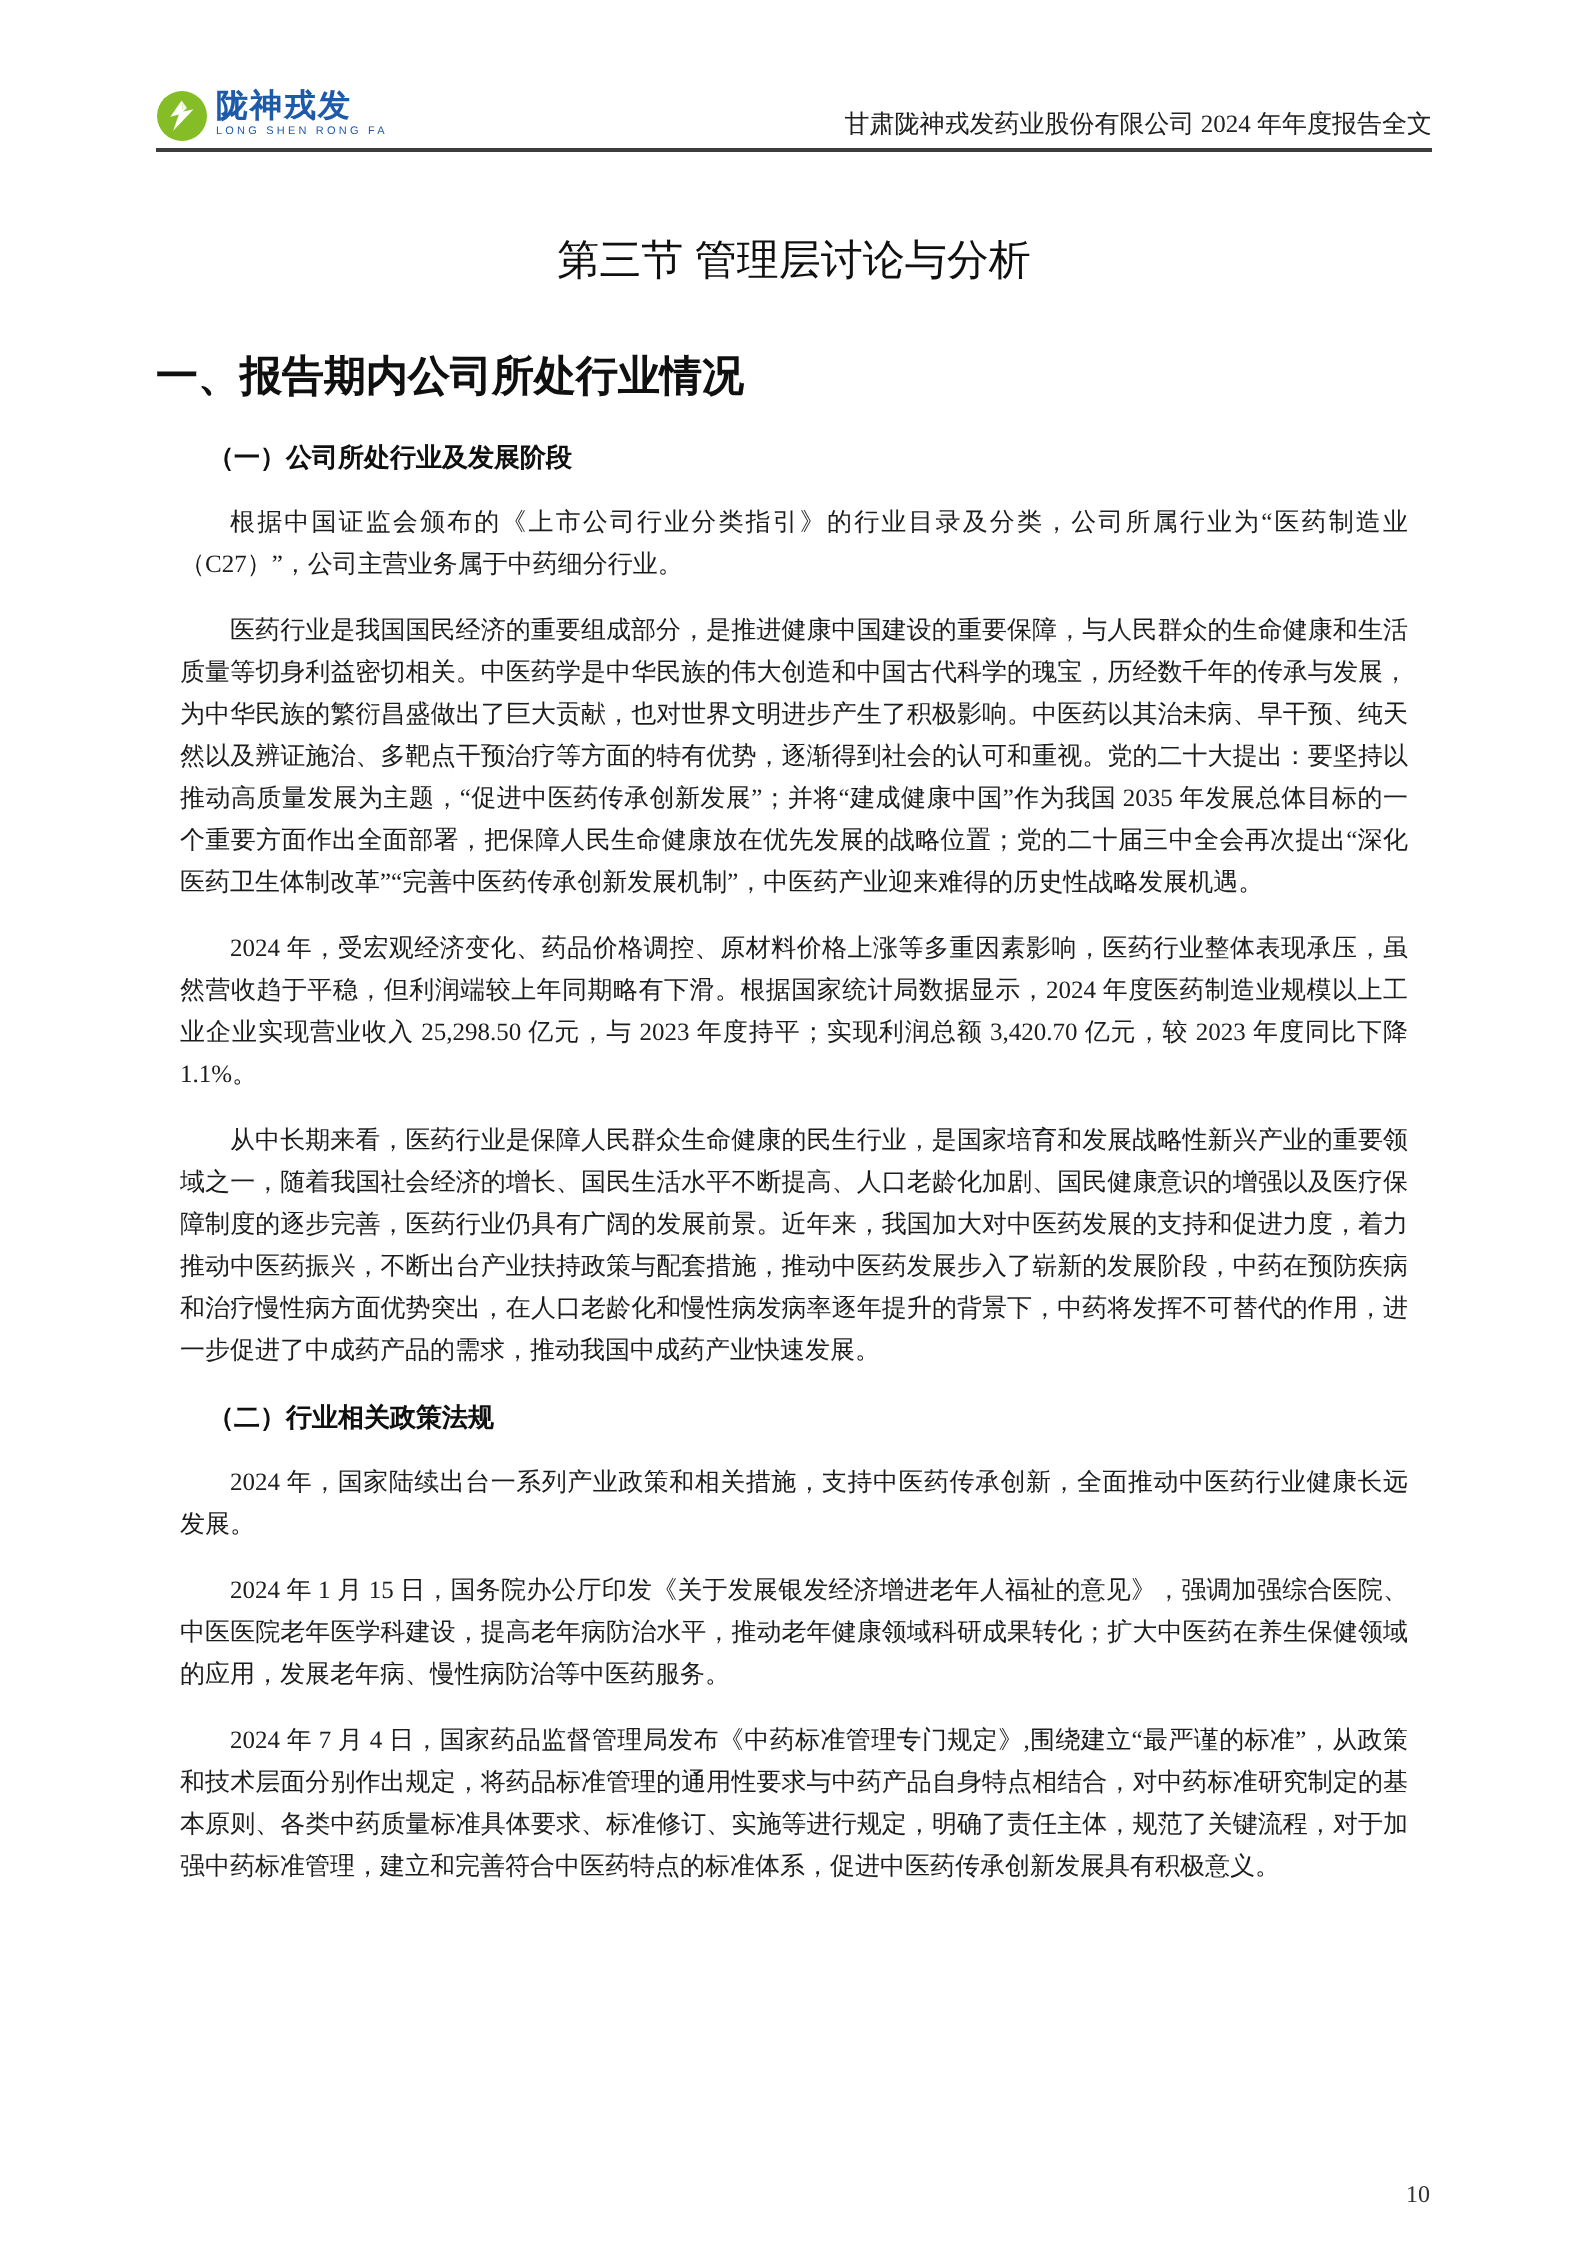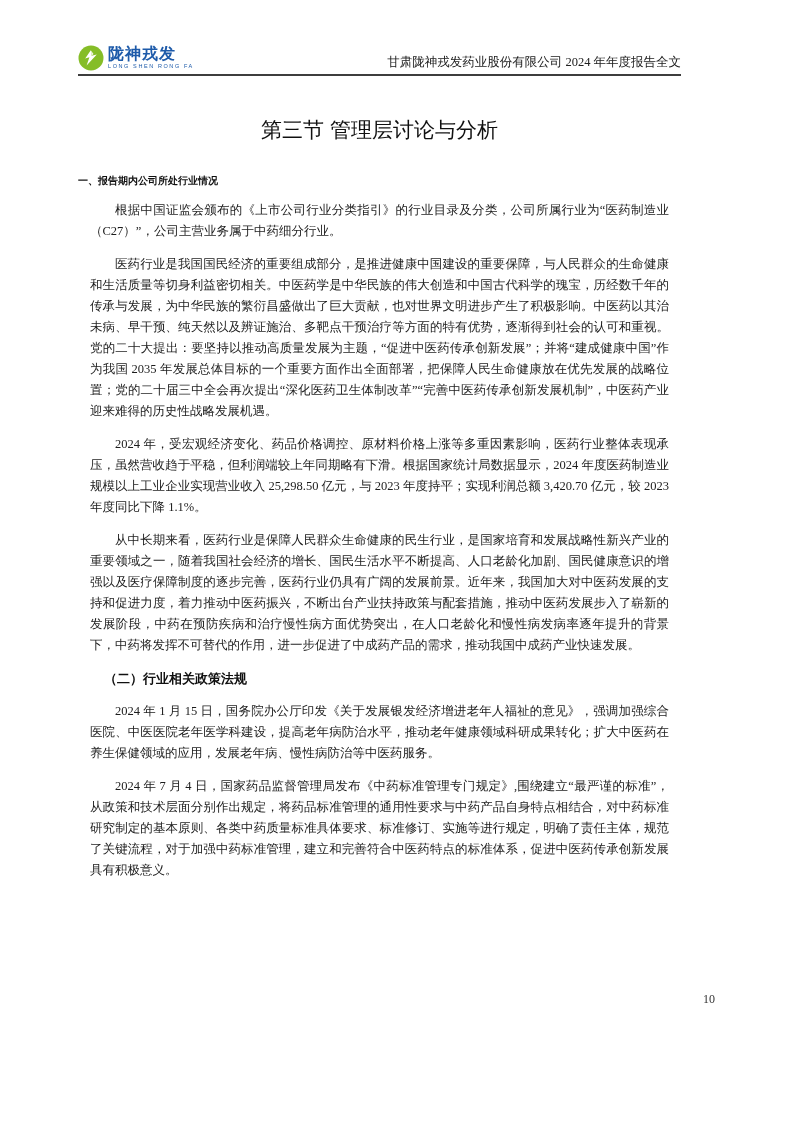--- a/index.html
+++ b/index.html
@@ -3,21 +3,21 @@
 <meta charset="utf-8">
 <style>
   html, body { margin: 0; padding: 0; background: #e9e9e9; }
   .page {
     position: relative;
     width: 793px;
     height: 1122px;
     margin: 0 auto;
     background: #ffffff;
     box-sizing: border-box;
-    padding: 0 112px 0 78px;
+    padding: 0 77px 0 78px;
     overflow: hidden;
     font-family: "Liberation Serif", "DejaVu Serif", serif;
     color: var(--text, #1c1c1c);
   }
   .header {
     display: flex;
     justify-content: space-between;
     align-items: flex-end;
     padding-top: 45px;
     padding-bottom: 3px;
@@ -50,21 +50,21 @@
     margin: 40px 0 0 0;
     text-align: center;
     font-family: "Liberation Sans", "DejaVu Sans", sans-serif;
     font-size: 21px;
     font-weight: normal;
     color: #101010;
   }
   .section {
     margin: 30px 0 0 0;
     font-family: "Liberation Sans", "DejaVu Sans", sans-serif;
-    font-size: 10px;
+    font-size: 21px;
     font-weight: bold;
     color: #101010;
   }
   .sub {
     margin: 16px 0 4px 0;
     font-family: "Liberation Sans", "DejaVu Sans", sans-serif;
     font-size: 13px;
     font-weight: bold;
     line-height: 21px;
     text-indent: 2em;
@@ -74,21 +74,21 @@
   p.body {
     margin: 12px;
     font-size: 12.5px;
     line-height: 21px;
     text-align: justify;
     text-indent: 2em;
     color: #1c1c1c;
   }
   .page-number {
     position: absolute;
-    top: 992px;
+    top: 1090px;
     right: 78px;
     font-size: 12px;
     color: #333333;
   }
 </style>
 </head>
 <body>
 
 <div class="page">
 
@@ -106,24 +106,26 @@
         <span class="logo-en">LONG SHEN RONG FA</span>
       </div>
     </div>
     <div class="doc-title">甘肃陇神戎发药业股份有限公司 2024 年年度报告全文</div>
   </div>
 
   <h1 class="chapter">第三节 管理层讨论与分析</h1>
 
   <h2 class="section">一、报告期内公司所处行业情况</h2>
 
+  <h3 class="sub">（一）公司所处行业及发展阶段</h3>
   <p class="body">根据中国证监会颁布的《上市公司行业分类指引》的行业目录及分类，公司所属行业为“医药制造业（C27）”，公司主营业务属于中药细分行业。</p>
   <p class="body">医药行业是我国国民经济的重要组成部分，是推进健康中国建设的重要保障，与人民群众的生命健康和生活质量等切身利益密切相关。中医药学是中华民族的伟大创造和中国古代科学的瑰宝，历经数千年的传承与发展，为中华民族的繁衍昌盛做出了巨大贡献，也对世界文明进步产生了积极影响。中医药以其治未病、早干预、纯天然以及辨证施治、多靶点干预治疗等方面的特有优势，逐渐得到社会的认可和重视。党的二十大提出：要坚持以推动高质量发展为主题，“促进中医药传承创新发展”；并将“建成健康中国”作为我国 2035 年发展总体目标的一个重要方面作出全面部署，把保障人民生命健康放在优先发展的战略位置；党的二十届三中全会再次提出“深化医药卫生体制改革”“完善中医药传承创新发展机制”，中医药产业迎来难得的历史性战略发展机遇。</p>
   <p class="body">2024 年，受宏观经济变化、药品价格调控、原材料价格上涨等多重因素影响，医药行业整体表现承压，虽然营收趋于平稳，但利润端较上年同期略有下滑。根据国家统计局数据显示，2024 年度医药制造业规模以上工业企业实现营业收入 25,298.50 亿元，与 2023 年度持平；实现利润总额 3,420.70 亿元，较 2023 年度同比下降 1.1%。</p>
   <p class="body">从中长期来看，医药行业是保障人民群众生命健康的民生行业，是国家培育和发展战略性新兴产业的重要领域之一，随着我国社会经济的增长、国民生活水平不断提高、人口老龄化加剧、国民健康意识的增强以及医疗保障制度的逐步完善，医药行业仍具有广阔的发展前景。近年来，我国加大对中医药发展的支持和促进力度，着力推动中医药振兴，不断出台产业扶持政策与配套措施，推动中医药发展步入了崭新的发展阶段，中药在预防疾病和治疗慢性病方面优势突出，在人口老龄化和慢性病发病率逐年提升的背景下，中药将发挥不可替代的作用，进一步促进了中成药产品的需求，推动我国中成药产业快速发展。</p>
 
   <h3 class="sub flow">（二）行业相关政策法规</h3>
+  <p class="body">2024 年，国家陆续出台一系列产业政策和相关措施，支持中医药传承创新，全面推动中医药行业健康长远发展。</p>
   <p class="body">2024 年 1 月 15 日，国务院办公厅印发《关于发展银发经济增进老年人福祉的意见》，强调加强综合医院、中医医院老年医学科建设，提高老年病防治水平，推动老年健康领域科研成果转化；扩大中医药在养生保健领域的应用，发展老年病、慢性病防治等中医药服务。</p>
   <p class="body">2024 年 7 月 4 日，国家药品监督管理局发布《中药标准管理专门规定》,围绕建立“最严谨的标准”，从政策和技术层面分别作出规定，将药品标准管理的通用性要求与中药产品自身特点相结合，对中药标准研究制定的基本原则、各类中药质量标准具体要求、标准修订、实施等进行规定，明确了责任主体，规范了关键流程，对于加强中药标准管理，建立和完善符合中医药特点的标准体系，促进中医药传承创新发展具有积极意义。</p>
 
   <div class="page-number">10</div>
 
 </div>
 
 </body></html>

